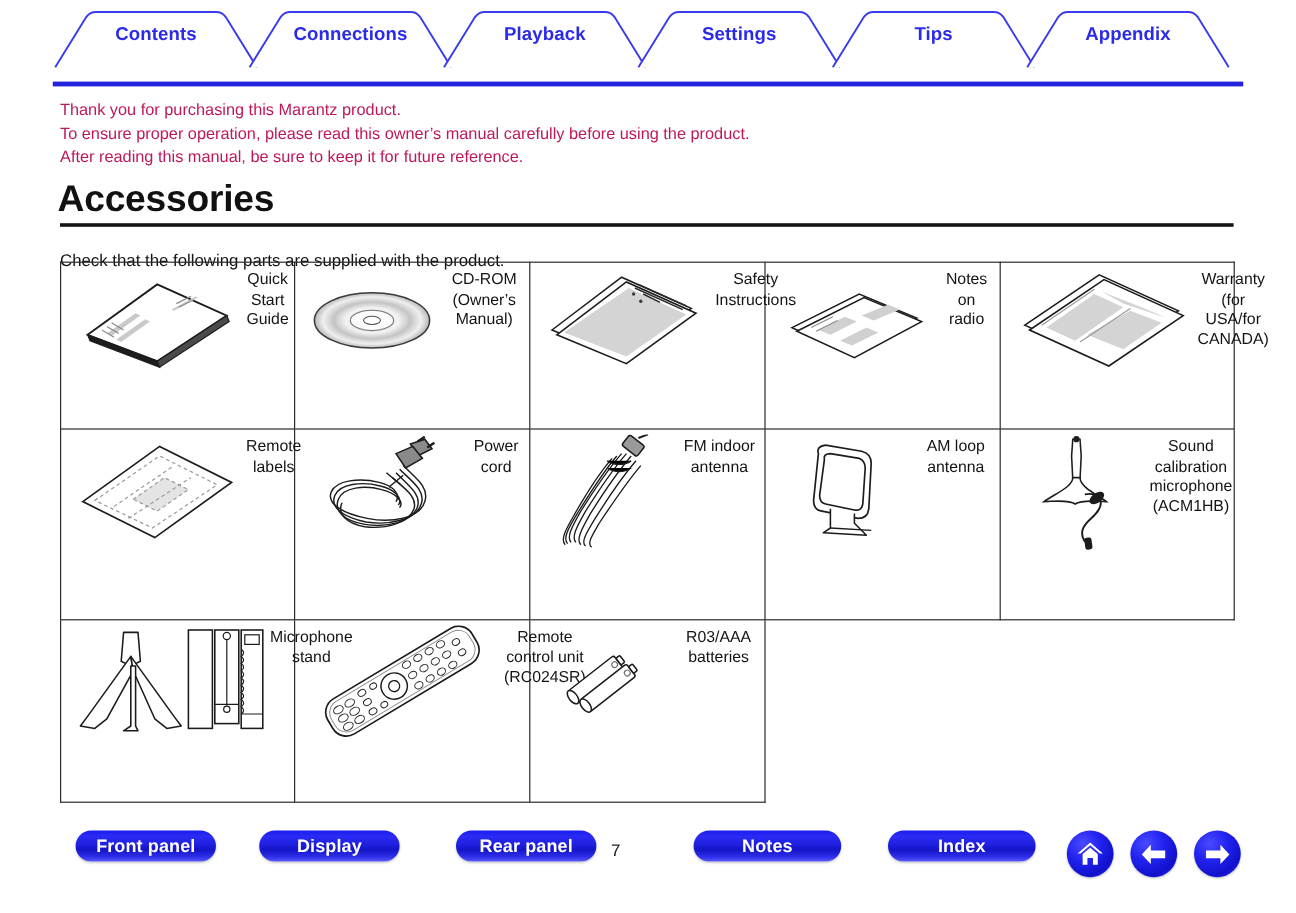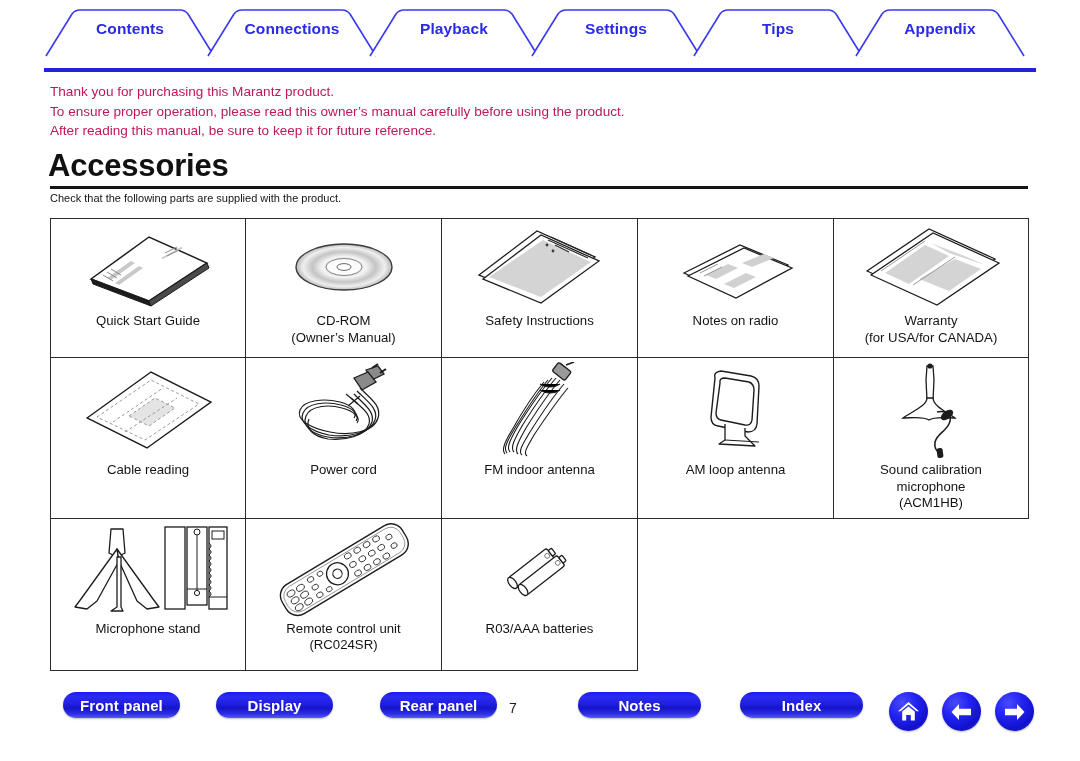--- a/index.html
+++ b/index.html
@@ -64,22 +64,22 @@
   .heading-rule {
     position: absolute;
     left: 50px; top: 186px;
     width: 978px; height: 3px;
     background: #151515;
   }
 
   
   .subtext {
     position: absolute;
-    left: 50px; top: 192px;
-    font-size: 11px;
+    left: 50px; top: 209px;
+    font-size: 14px;
     color: #141414;
     white-space: nowrap;
   }
 
   
   .acc-table {
     position: absolute;
     left: 50px; top: 218px;
     width: 978px;
     border-collapse: collapse;
@@ -87,22 +87,20 @@
   }
   .acc-table td {
     border: 1px solid #2b2b2b;
     vertical-align: top;
     padding: 0;
     text-align: center;
   }
   .acc-table td.empty { border: none; }
   .cell {
     display: flex;
-    flex-direction: column;
-    align-items: center;
     justify-content: flex-start;
     height: 100%;
     padding: 4px 4px 6px 4px;
   }
   .art {
     height: 88px;
     display: flex;
     align-items: center;
     justify-content: center;
     width: 100%;
@@ -331,21 +329,21 @@
               <svg width="150" height="98" viewBox="0 0 150 98">
                 <polygon points="14,56 78,10 138,40 74,86" fill="#fff" stroke="#1c1c1c" stroke-width="1.4"></polygon>
                 <polygon points="24,55 78,18 126,42 72,78" fill="none" stroke="#9a9a9a" stroke-width="1" stroke-dasharray="3,2.5"></polygon>
                 <polygon points="56,54 82,36 102,46 76,64" fill="#e4e4e4" stroke="#9a9a9a" stroke-width="1" stroke-dasharray="3,2.5"></polygon>
                 <g stroke="#9a9a9a" stroke-width="1" stroke-dasharray="3,2.5">
                   <line x1="40" y1="60" x2="90" y2="26"></line>
                   <line x1="52" y1="70" x2="104" y2="36"></line>
                 </g>
               </svg>
             </div>
-            <div class="cap">Cable reading</div>
+            <div class="cap">Remote labels</div>
           </div>
         </td>
         <td>
           <div class="cell">
             <div class="art">
               <svg width="140" height="98" viewBox="0 0 140 98">
 
                 <g stroke="#1c1c1c" stroke-width="1.3" fill="#8a8a8a">
                   <polygon points="92,8 104,4 110,12 98,18"></polygon>
                   <polygon points="80,16 94,10 102,20 88,28"></polygon>

